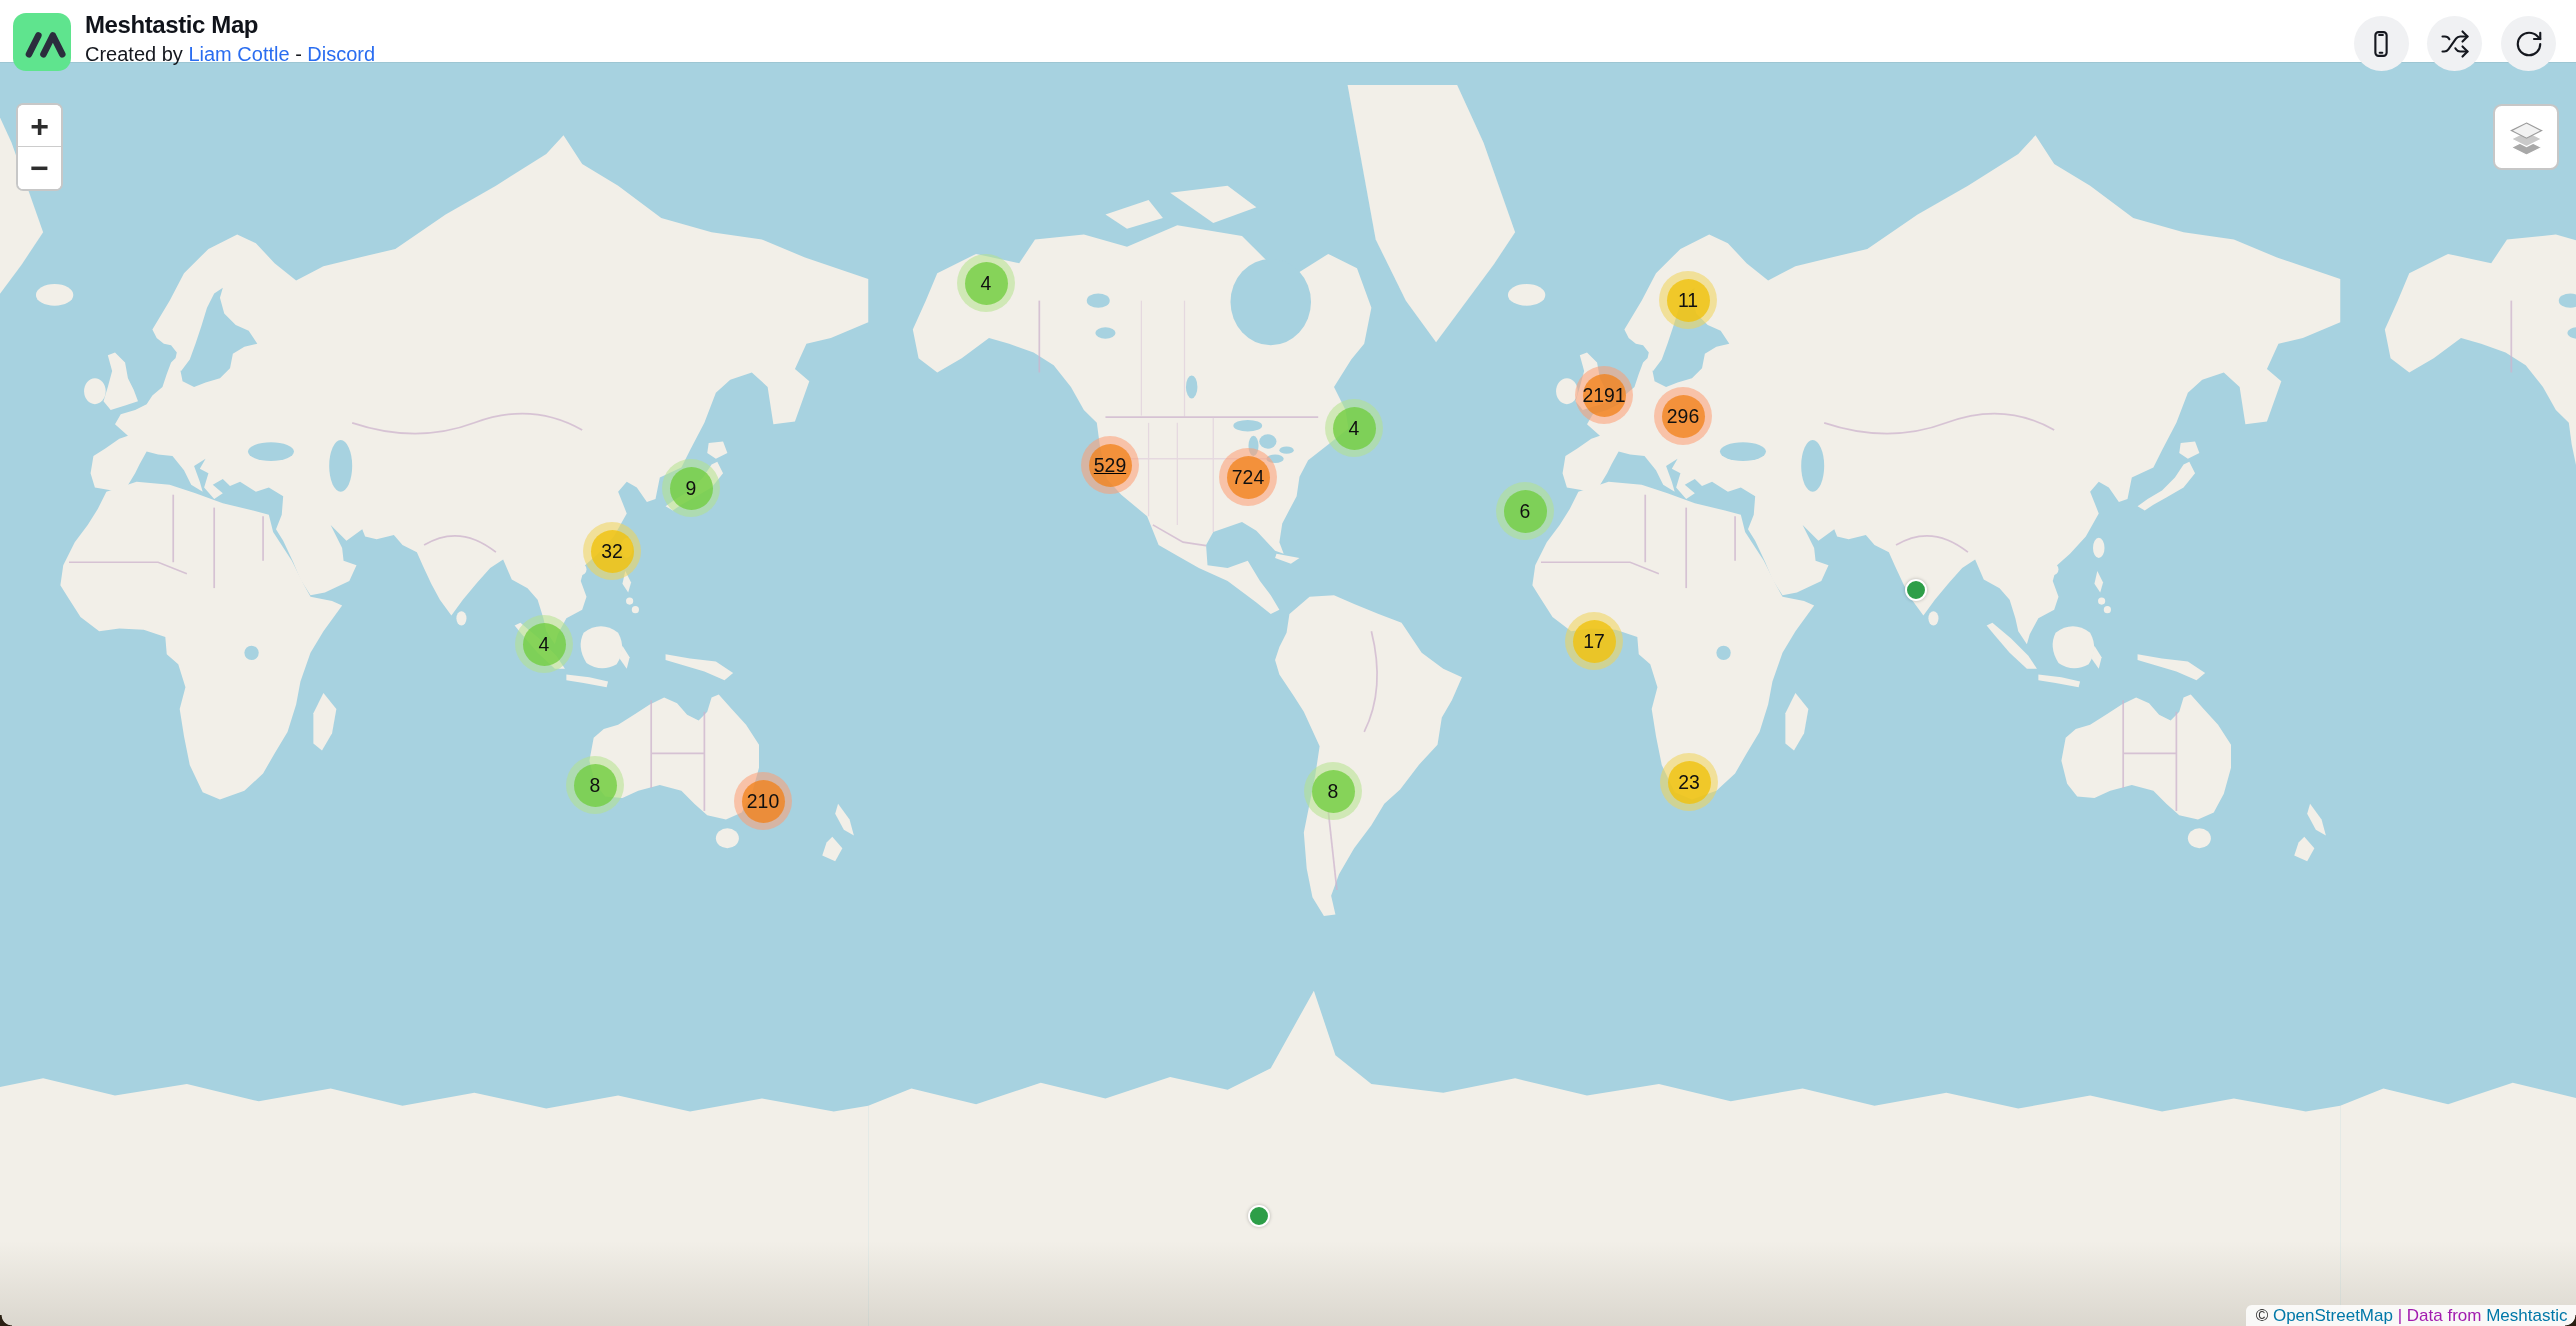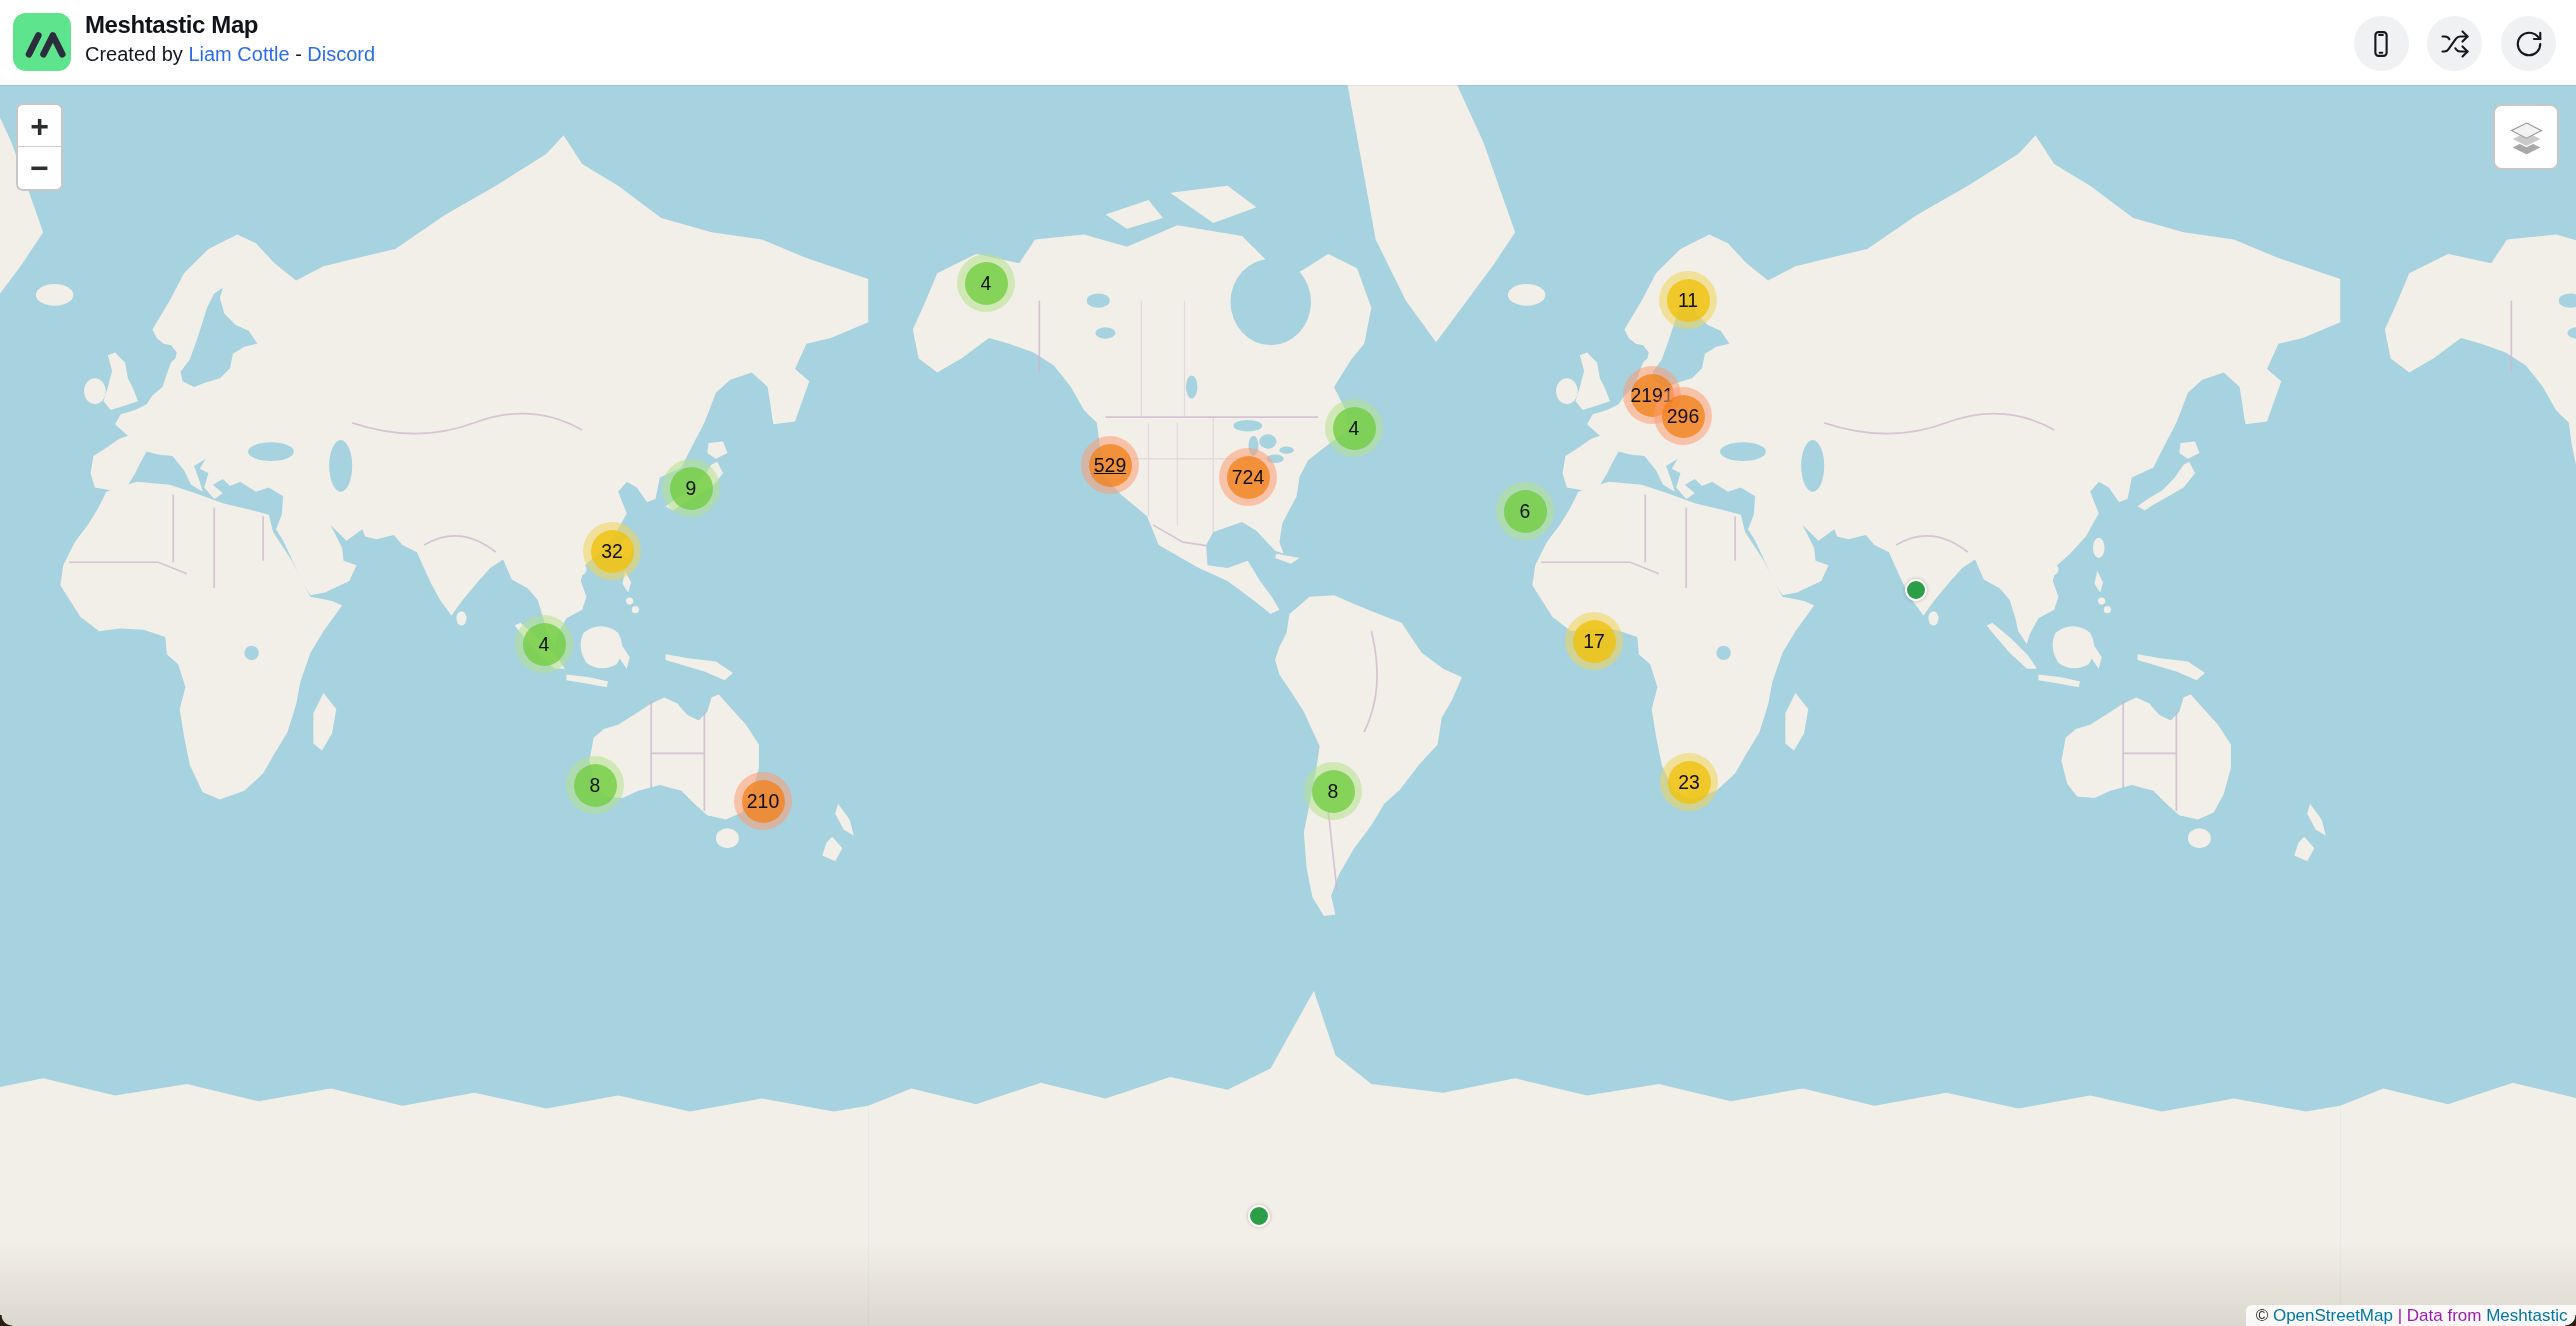--- a/index.html
+++ b/index.html
@@ -1,19 +1,19 @@
 <!DOCTYPE html>
 <html style="font-size:11.5px"><head>
 <meta charset="utf-8">
 <style>
   * { margin:0; padding:0; box-sizing:border-box; }
   html,body { width:2576px; height:1327px; overflow:hidden; background:#a7d2e0;
     font-family:"Liberation Sans", sans-serif; }
   
-  .header { position:absolute; top:0; left:0; width:2576px; height:85px; background:#ffffff;
+  .header { position:absolute; top:0; left:0; width:2576px; height:62px; background:#ffffff;
     z-index:30; display:flex; align-items:center; box-shadow:0 0.7px 0 rgba(0,0,0,.08); }
   .logo { position:absolute; left:13px; top:13px; width:58px; height:58px; border-radius:13px;
     background:#5fe48e; display:flex; align-items:center; justify-content:center; }
   .brand { position:absolute; left:85px; top:10px; }
   .brand h1 { font-size:24px; font-weight:700; color:#10131a; letter-spacing:-0.4px; line-height:30px; }
   .brand .sub { font-size:20px; color:#15181f; line-height:29px; }
   .brand .sub a { color:#2a6df0; text-decoration:none; }
   .searchwrap { position:absolute; left:411px; top:10.8px; width:1918px; height:63px; }
   .searchwrap input { width:100%; height:100%; border:1.4px solid #d8dde3; border-radius:11.5px;
     background:#f7f8f8; font-size:21.6px; padding:0 21.6px; color:#2b2f38; outline:none;
@@ -214,21 +214,21 @@
       <div class="cluster" style="left: 986px; top: 198px; background: rgba(181, 226, 140, 0.55);">
         <div class="in" style="background: rgba(110, 204, 57, 0.75);">
           <span>4</span>
         </div>
       </div>
       <div class="cluster" style="left: 1688px; top: 215px; background: rgba(241, 211, 87, 0.55);">
         <div class="in" style="background: rgba(240, 194, 12, 0.8);">
           <span>11</span>
         </div>
       </div>
-      <div class="cluster" style="left: 1604px; top: 310px; background: rgba(253, 156, 115, 0.55); margin-left: 48px;">
+      <div class="cluster" style="left: 1604px; top: 310px; background: rgba(253, 156, 115, 0.55);">
         <div class="in" style="background: rgba(241, 128, 23, 0.75);">
           <span>2191</span>
         </div>
       </div>
       <div class="cluster" style="left: 1683px; top: 331px; background: rgba(253, 156, 115, 0.55);">
         <div class="in" style="background: rgba(241, 128, 23, 0.75);">
           <span>296</span>
         </div>
       </div>
       <div class="cluster" style="left: 1354px; top: 343px; background: rgba(181, 226, 140, 0.55);">

